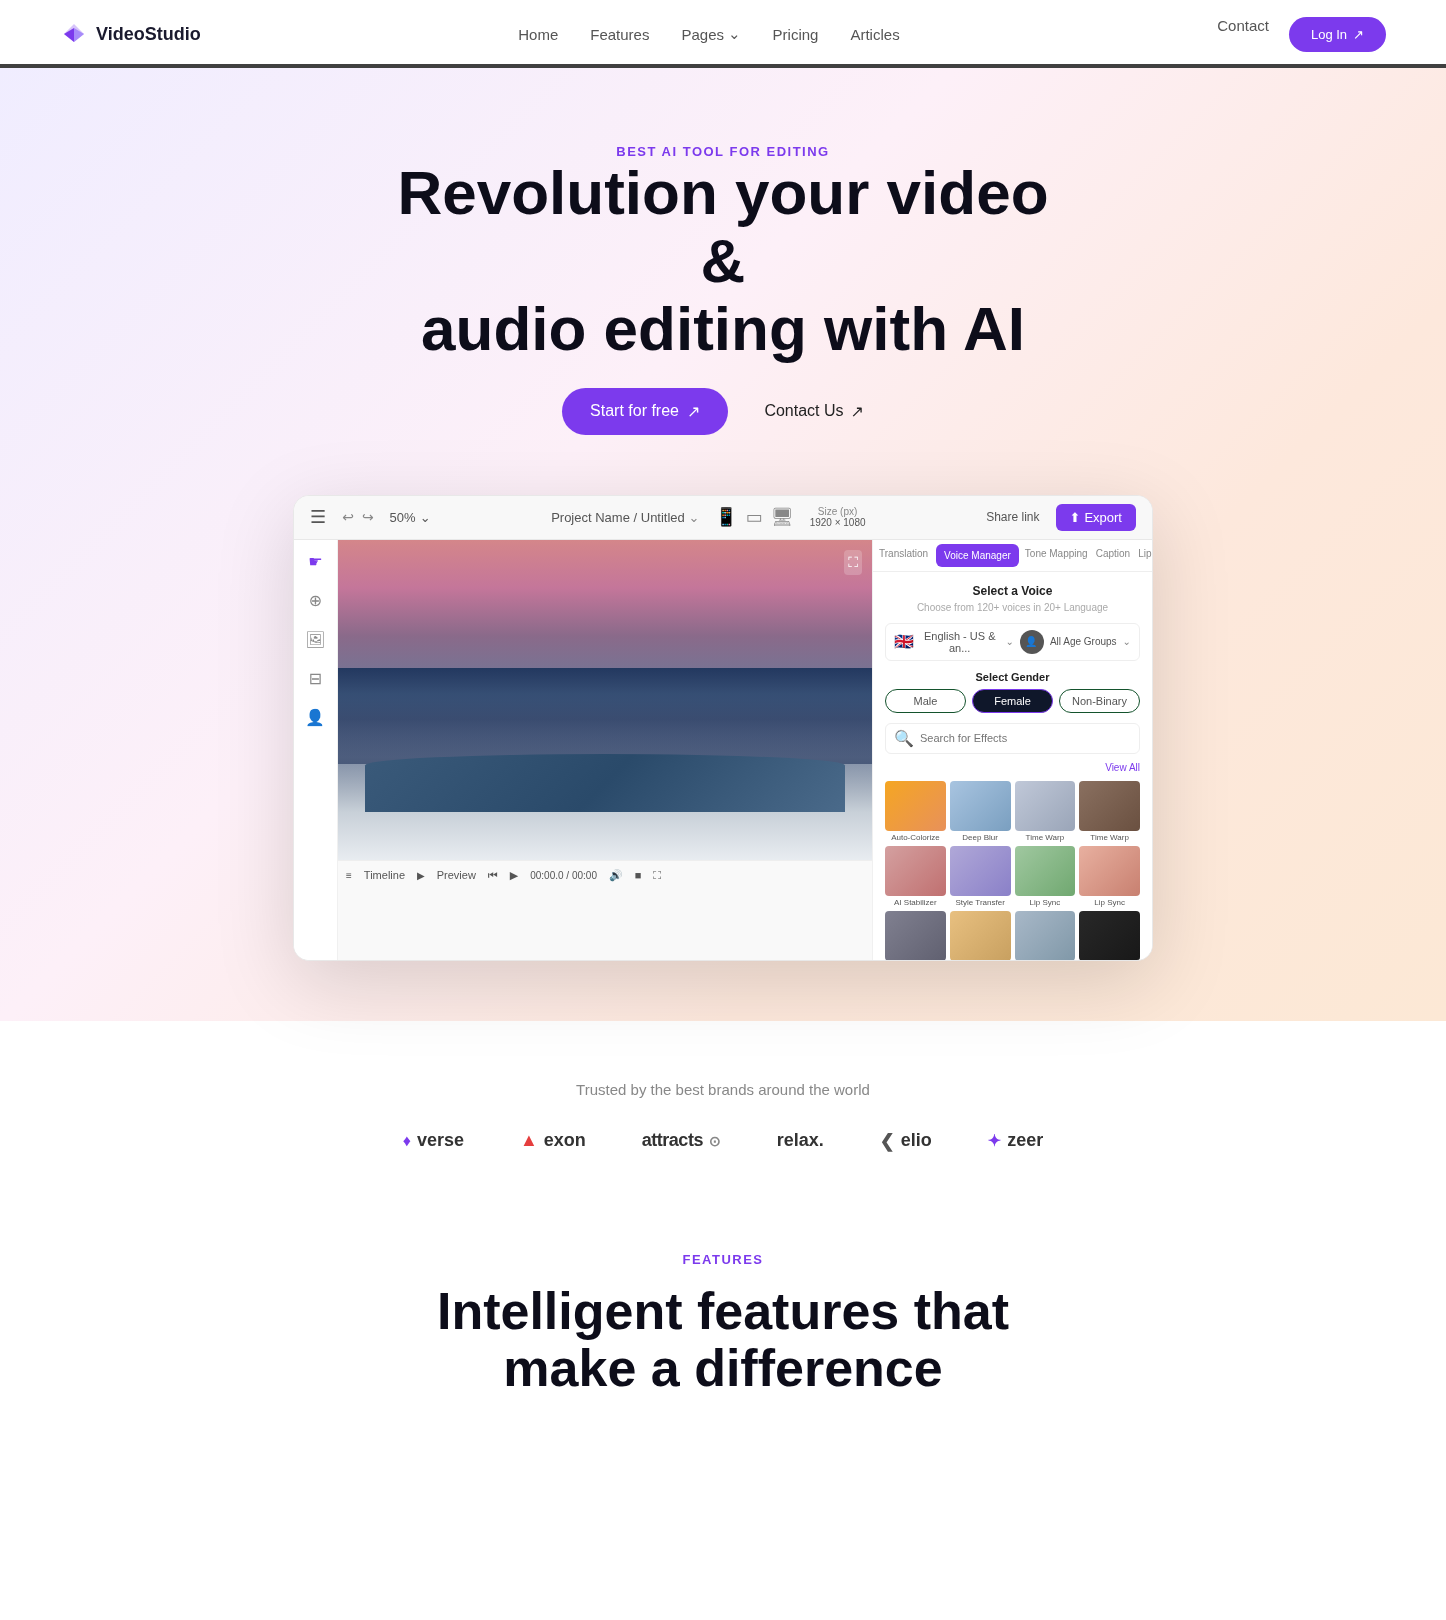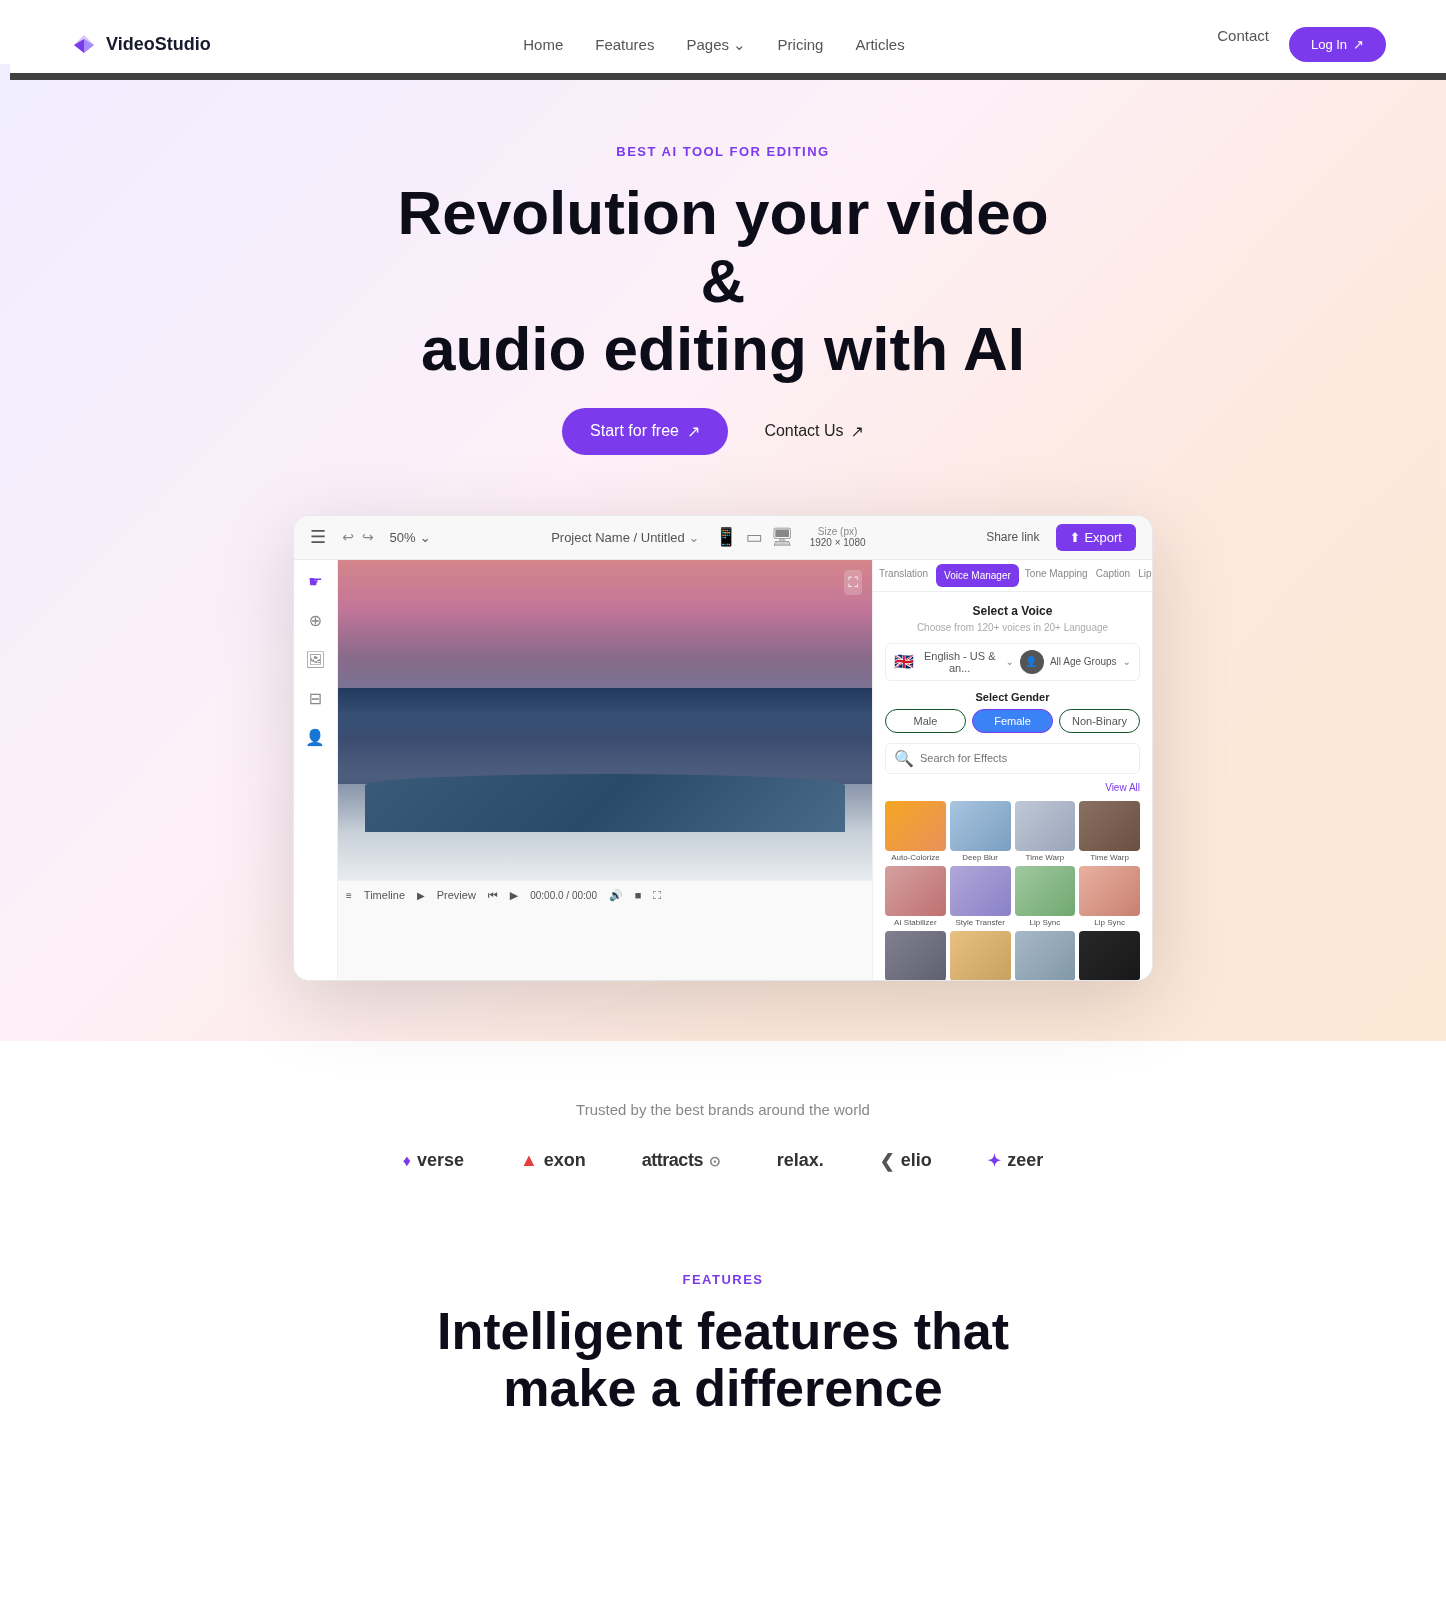--- a/index.html
+++ b/index.html
@@ -2,41 +2,41 @@
 <html><head>
   <meta charset="utf-8">
   <style>
     * { margin: 0; padding: 0; box-sizing: border-box; }
     body { font-family: -apple-system, BlinkMacSystemFont, 'Segoe UI', sans-serif; background: #fff; overflow-x: hidden; }
 
     
     nav {
       display: flex; align-items: center; justify-content: space-between;
       padding: 0 60px; height: 64px; background: #fff;
-      border-bottom: 7px solid #404040; position: sticky; top: 16px; z-index: 100; margin-left: 10px;
+      border-bottom: 4px solid #404040; position: sticky; top: 4px; z-index: 100;
     }
     .nav-logo { display: flex; align-items: center; gap: 8px; font-weight: 700; font-size: 18px; color: #1a1a2e; }
     .nav-logo-icon { width: 28px; height: 28px; }
     .nav-links { display: flex; align-items: center; gap: 32px; }
     .nav-links a { text-decoration: none; color: #555; font-size: 15px; }
     .nav-pages { display: flex; align-items: center; gap: 4px; cursor: pointer; color: #555; font-size: 15px; }
     .nav-right { display: flex; align-items: flex-start; gap: 20px; }
     .nav-contact { color: #555; font-size: 15px; text-decoration: none; }
     .btn-login {
       background: #7c3aed; color: #fff; border: none; border-radius: 50px;
       padding: 10px 22px; font-size: 15px; cursor: pointer; display: flex; align-items: center; gap: 6px;
     }
     .btn-login span { font-size: 13px; }
 
     
     .hero {
       background: linear-gradient(135deg, #f0edff 0%, #fdf0f8 40%, #fde8dc 70%, #fce8d5 100%);
       padding: 80px 60px 60px; text-align: center; position: relative;
     }
-    .hero-badge { color: #7c3aed; font-size: 13px; font-weight: 600; letter-spacing: 1.5px; text-transform: uppercase; margin-bottom: 20px; }
+    .hero-badge { color: #7c3aed; font-size: 13px; font-weight: 600; letter-spacing: 1.5px; text-transform: uppercase; }
     .hero-title { font-size: 62px; font-weight: 900; line-height: 1.1; color: #0d0d1a; margin-bottom: 24px; max-width: 700px; margin-left: auto; margin-right: auto; }
     .hero-subtitle { color: #666; font-size: 16px; line-height: 1.6; margin-bottom: 40px; }
     .hero-buttons { display: flex; align-items: center; justify-content: center; gap: 16px; margin-bottom: 60px; }
     .btn-primary {
       background: #7c3aed; color: #fff; border: none; border-radius: 50px;
       padding: 14px 28px; font-size: 16px; cursor: pointer; display: flex; align-items: center; gap: 8px;
     }
     .btn-secondary {
       background: transparent; color: #222; border: none;
       padding: 14px 20px; font-size: 16px; cursor: pointer; display: flex; align-items: center; gap: 7px;
@@ -92,21 +92,21 @@
     .panel-content { padding: 12px; }
     .panel-section-title { font-size: 12px; font-weight: 600; color: #222; margin-bottom: 4px; }
     .panel-subtitle { font-size: 10px; color: #aaa; margin-bottom: 10px; }
     .voice-selector { display: flex; align-items: center; gap: 6px; border: 1px solid #eee; border-radius: 6px; padding: 6px 8px; margin-bottom: 10px; }
     .flag { font-size: 16px; }
     .voice-text { font-size: 11px; color: #555; flex: 1; }
     .voice-avatar { width: 24px; height: 24px; background: #555; border-radius: 50%; display: flex; align-items: center; justify-content: center; color: #fff; font-size: 10px; }
     .voice-age { font-size: 10px; color: #555; display: flex; align-items: center; gap: 4px; }
     .gender-row { display: flex; gap: 6px; margin-bottom: 10px; }
     .gender-btn { flex: 1; padding: 5px; border: 1px solid #14532d; border-radius: 20px; font-size: 11px; cursor: pointer; background: #fff; color: #555; text-align: center; }
-    .gender-btn.active { background: #3b82f6; color: #fff; border-color: #7c3aed; }
+    .gender-btn.active { background: #0f172a; color: #fff; border-color: #7c3aed; }
     .search-box { display: flex; align-items: center; gap: 6px; border: 1px solid #eee; border-radius: 6px; padding: 5px 8px; margin-bottom: 8px; }
     .search-box input { border: none; outline: none; font-size: 11px; flex: 1; color: #888; background: transparent; }
     .view-all { font-size: 10px; color: #7c3aed; text-align: right; cursor: pointer; margin-bottom: 8px; }
     .voice-grid { display: grid; grid-template-columns: 1fr 1fr 1fr 1fr; gap: 4px; }
     .voice-card-img { width: 100%; height: 50px; object-fit: cover; background: #ccc; border-radius: 4px; }
     .voice-card-label { font-size: 8px; color: #555; text-align: center; margin-top: 2px; white-space: nowrap; overflow: hidden; text-overflow: ellipsis; }
     .vc1 { background: linear-gradient(135deg, #f5a623, #e8915a); }
     .vc2 { background: linear-gradient(135deg, #a8c4e0, #7a9fc0); }
     .vc3 { background: linear-gradient(135deg, #c0c8d8, #9aa5b8); }
     .vc4 { background: linear-gradient(135deg, #8a7060, #6a5040); }

